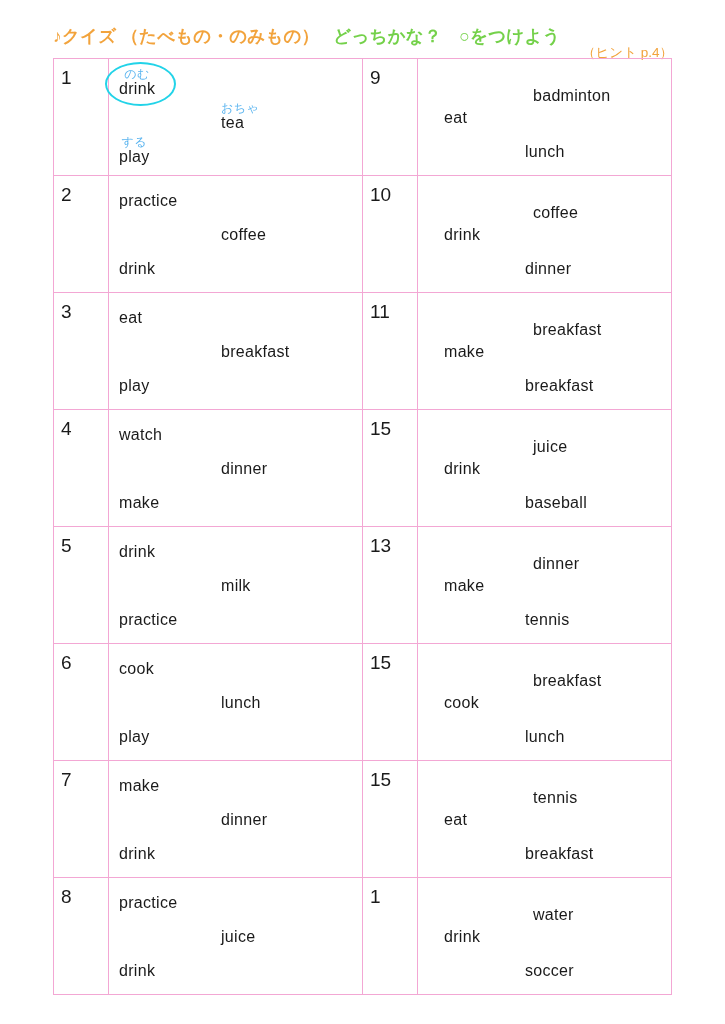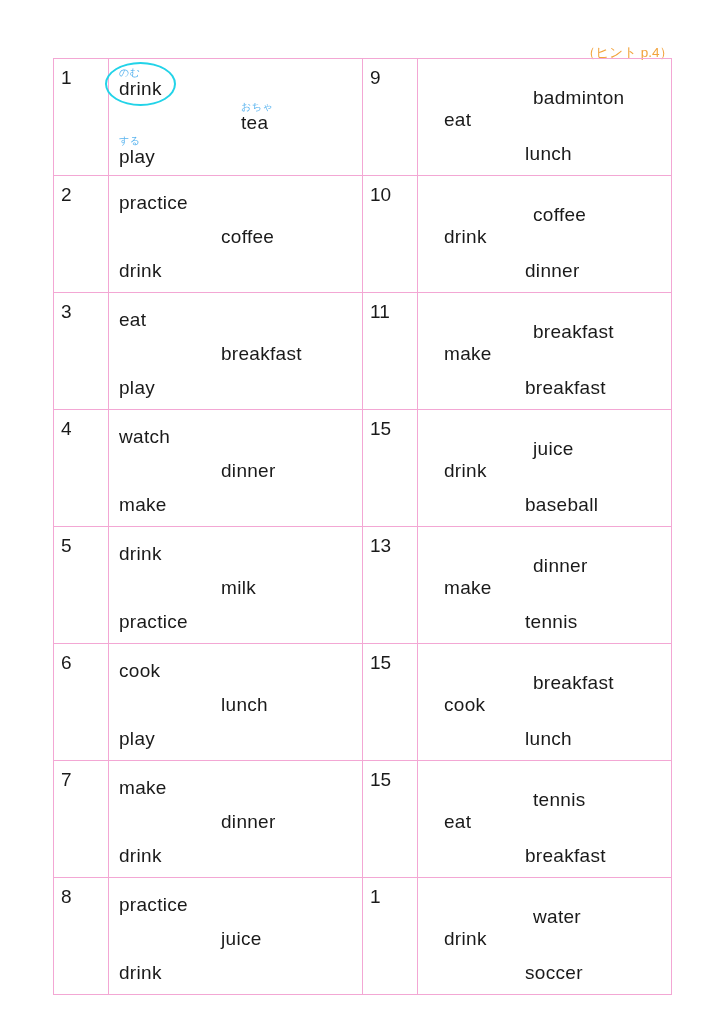--- a/index.html
+++ b/index.html
@@ -83,60 +83,64 @@
   }
 
   
   .wordwrap {
     position: absolute;
     line-height: 1;
     white-space: nowrap;
   }
   .furi {
     display: block;
-    font-size: 10px;
+    font-size: 12px;
     color: #5ab4ef;
     line-height: 1;
     margin-bottom: 1px;
     letter-spacing: 0.5px;
+    text-align: center;
   }
   .word {
     display: block;
-    font-size: 19px;
+    font-size: 16px;
     line-height: 1.05;
     letter-spacing: 0.3px;
   }
 
   
   .L .p1 { left: 10px;  top: 17px; }
   .L .p2 { left: 112px; top: 51px; }
   .L .p3 { left: 10px;  top: 85px; }
 
   
   .R .p1 { left: 115px; top: 17px; margin-top: 12px; }
   .R .p2 { left: 26px;  top: 51px; }
   .R .p3 { left: 107px; top: 85px; }
 
   
   .has-furi .p1 { top: 9px; }
-  .has-furi .p2 { top: 43px; margin-left: 20px; }
+  .has-furi .p2 { top: 43px; }
   .has-furi .p3 { top: 77px; }
 
   
   .circle-mark {
     position: absolute;
     border: 2.5px solid #22d3e8;
     border-radius: 50%;
     pointer-events: none;
   }
 </style>
 </head>
 <body>
 
 <div class="header">
+  <div class="title-line">
+    <span class="title-main">♪クイズ （たべもの・のみもの）</span><span class="title-sub">どっちかな？　○をつけよう</span>
+  </div>
   <div class="hint">（ヒント p.4）</div>
 </div>
 
 <table class="quiz-table">
   <colgroup>
     <col class="col-num">
       <col class="col-body">
     <col class="col-num">
       <col class="col-body">
   </colgroup>

